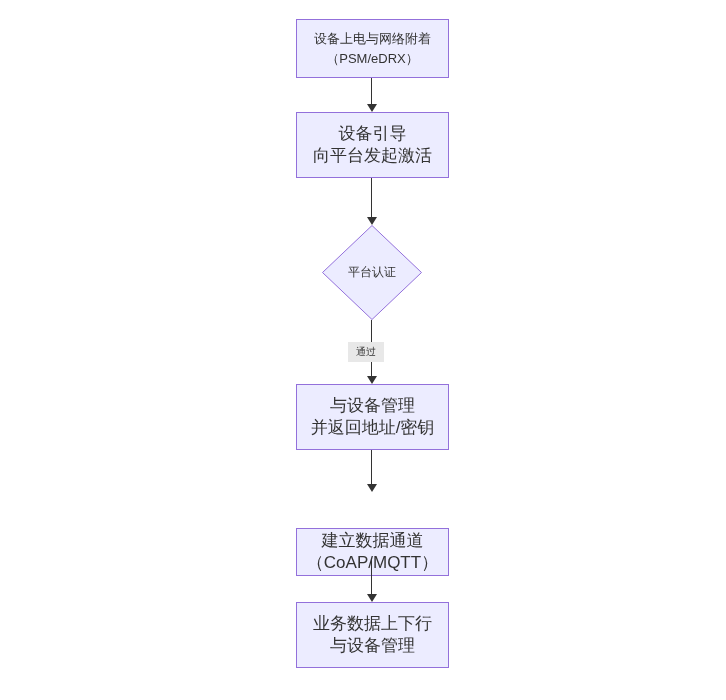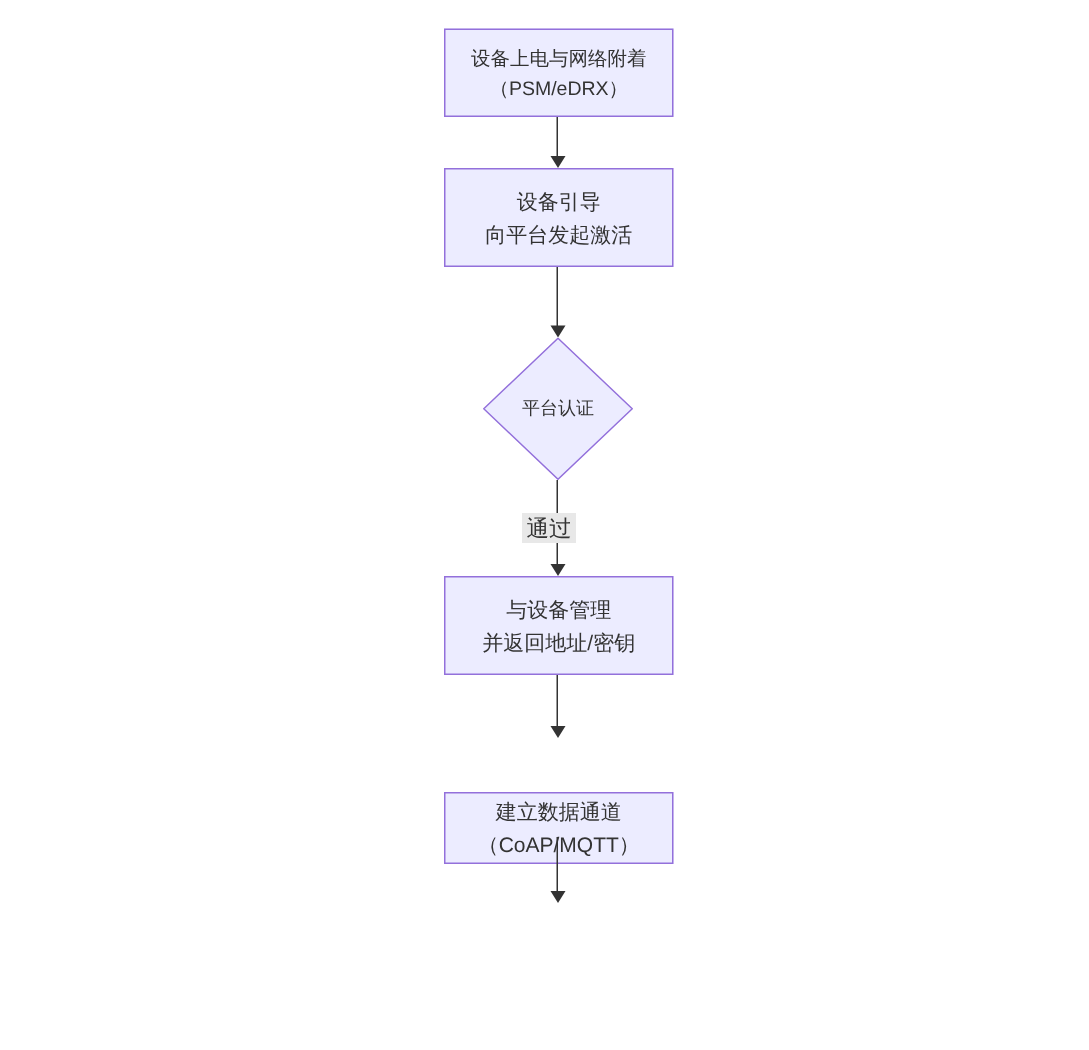--- a/index.html
+++ b/index.html
@@ -21,21 +21,21 @@
     left: 296px;
     width: 153px;
     box-sizing: border-box;
     background: #ECECFF;
     border: 1px solid #9370DB;
     display: flex;
     align-items: center;
     justify-content: center;
     text-align: center;
     color: #333333;
-    font-size: 14px;
+    font-size: 17px;
     line-height: 22px;
     white-space: pre-line;
   }
   .node-rect.small {
     font-size: 13px;
     line-height: 20px;
   }
   .diamond-wrap {
     position: absolute;
     left: 322px;
@@ -77,21 +77,21 @@
     border-top: 8px solid #333333;
   }
   .edge-label {
     position: absolute;
     left: 348px;
     top: 342px;
     width: 36px;
     height: 20px;
     background: #e8e8e8;
     color: #333333;
-    font-size: 15px;
+    font-size: 10px;
     display: flex;
     align-items: center;
     justify-content: center;
   }
 </style>
 </head>
 <body>
 
 <div class="canvas">
 
@@ -123,14 +123,16 @@
 
   <div class="edge-line" style="top:450px; height:35px;"></div>
   <div class="edge-head" style="top:484px;"></div>
 
   <div class="node-rect" style="top:492px; height:48px;margin-top:36px;">建立数据通道
 （CoAP/MQTT）</div>
 
   <div class="edge-line" style="top:558px; height:37px;"></div>
   <div class="edge-head" style="top:594px;"></div>
 
+  <div class="node-rect" style="top:602px; height:66px;">业务数据上下行
+与设备管理</div>
 
 </div>
 
 </body></html>

